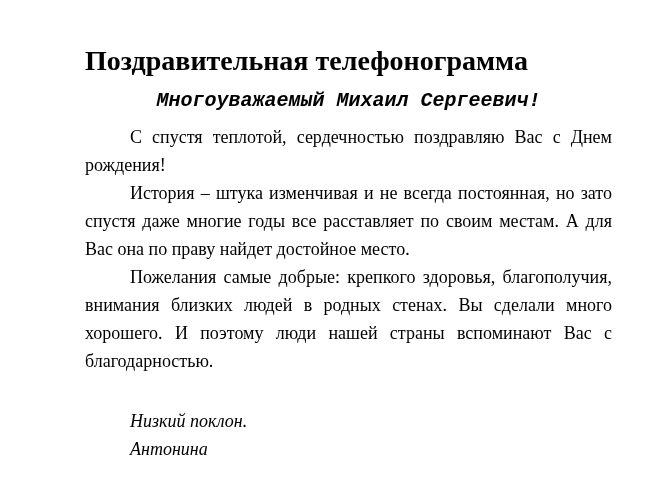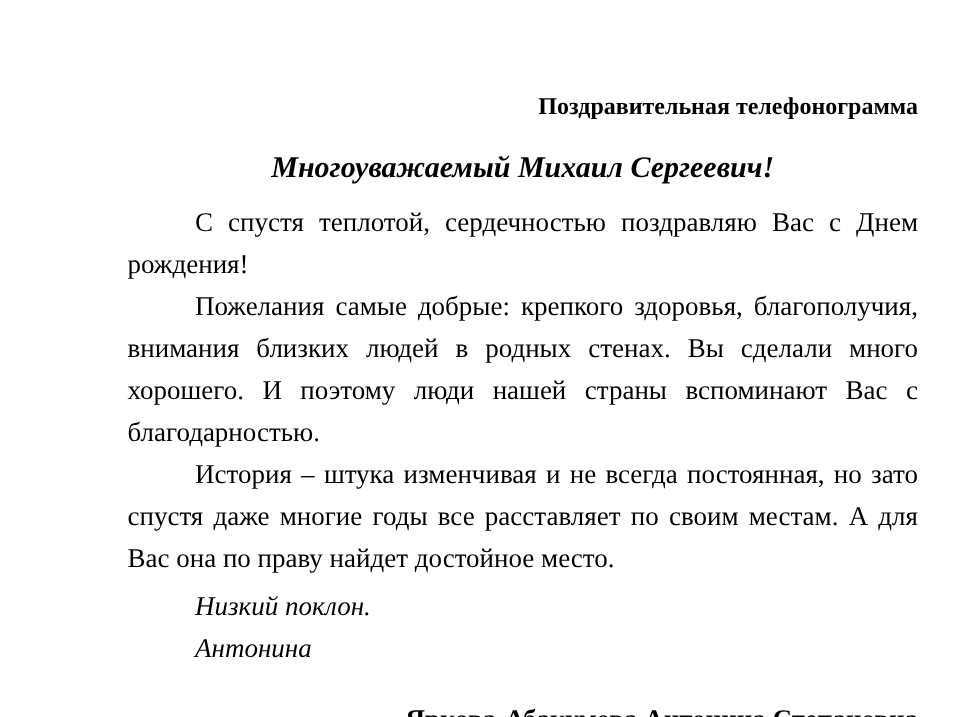--- a/index.html
+++ b/index.html
@@ -14,68 +14,69 @@
     box-sizing: border-box;
     background: #ffffff;
     color: #000000;
     font-family: "Liberation Serif", "DejaVu Serif", serif;
     font-size: 18px;
     line-height: 28px;
     padding: 46px 38px 0 85px;
     overflow: hidden;
   }
   .title {
-    font-size: 16px;
+    font-size: 28px;
     font-weight: bold;
-    text-align: right;
-    margin: 12px 0 12px 0;
+    text-align: left;
+    margin: 1px 0 12px 0;
     line-height: 28px;
   }
   .salutation {
     font-size: 20px;
     font-weight: bold;
     font-style: italic;
     text-align: center;
     margin: 0 0 8px 0;
     line-height: 28px;
+    font-family: Liberation Mono, monospace;
   }
   .body-par {
     margin: 0;
     text-align: justify;
     text-indent: 45px;
   }
   .closing {
     margin: 0;
     font-style: italic;
     text-indent: 45px;
     text-align: left;
   }
   .closing-first {
-    margin-top: 4px;
+    margin-top: 32px;
   }
   .sig-name {
     margin: 19px 0 0 0;
     font-weight: bold;
     text-align: right;
     text-indent: 0;
   }
 </style>
 </head>
 <body>
 
 <div class="page">
   <h1 class="title">Поздравительная телефонограмма</h1>
 
   <p class="salutation">Многоуважаемый Михаил Сергеевич!</p>
 
   <p class="body-par">С спустя теплотой, сердечностью поздравляю Вас с Днем рождения!</p>
 
+  <p class="body-par">История – штука изменчивая и не всегда постоянная, но зато спустя даже многие годы все расставляет по своим местам. А для Вас она по праву найдет достойное место.</p>
+
   <p class="body-par">Пожелания самые добрые: крепкого здоровья, благополучия, внимания близких людей в родных стенах. Вы сделали много хорошего. И поэтому люди нашей страны вспоминают Вас с благодарностью.</p>
-
-  <p class="body-par">История – штука изменчивая и не всегда постоянная, но зато спустя даже многие годы все расставляет по своим местам. А для Вас она по праву найдет достойное место.</p>
 
   <p class="closing closing-first">Низкий поклон.</p>
 
   <p class="closing">Антонина</p>
 
   <p class="sig-name">Яркова-Абакумова Антонина Степановна</p>
 
 </div>
 
 </body></html>

